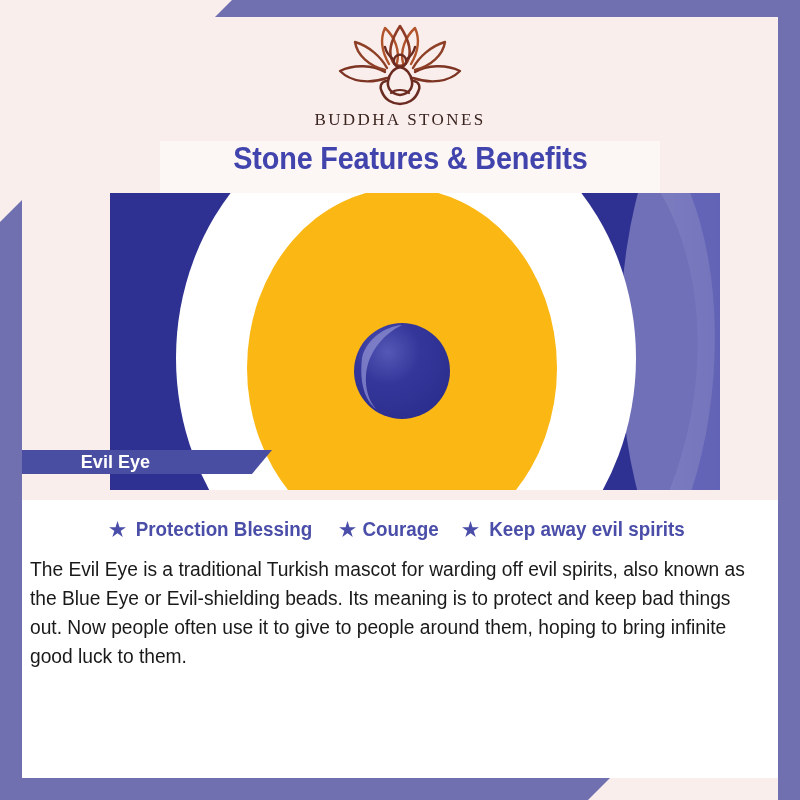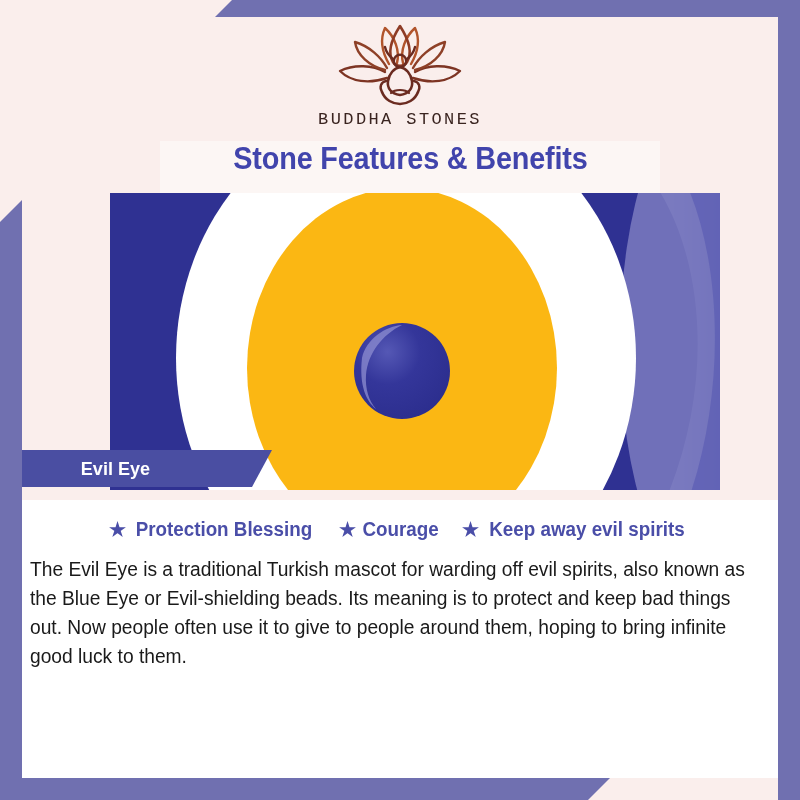--- a/index.html
+++ b/index.html
@@ -35,21 +35,21 @@
   }
 
   
   #logo-block {
     position:absolute; top:22px; left:0; width:800px;
     display:flex; flex-direction:column; align-items:center;
   }
   #logo-mark { width:150px; height:84px; display:block; }
   #brand-name {
     margin-top:4px;
-    font-family:Liberation Mono, monospace;
+    font-family:Liberation Serif, serif;
     font-size:17px; letter-spacing:2.4px;
     color:#3a2420; font-weight:400;
   }
 
   
   #title-bar {
     position:absolute; top:141px; left:160px;
     width:500px; height:52px;
     background:#fcf6f4;
     display:flex; align-items:flex-start; justify-content:center;
@@ -67,21 +67,21 @@
     position:absolute; top:193px; left:110px;
     width:610px; height:297px;
     overflow:hidden;
     background:#fcf7f5;
   }
   #hero svg { display:block; width:100%; height:100%; }
 
   
   #eyelabel-banner {
     position:absolute; top:450px; left:22px;
-    width:250px; height:37px;
+    width:250px; height:24px;
     background:#4a4ea2;
     clip-path: polygon(0 0, 100% 0, calc(100% - 20px) 100%, 0 100%);
     display:flex; align-items:center;
   }
   #eyelabel-text {
     margin-left:57px;
     color:#ffffff; font-size:19px; font-weight:bold;
     transform:scaleX(0.95);
   }
 

